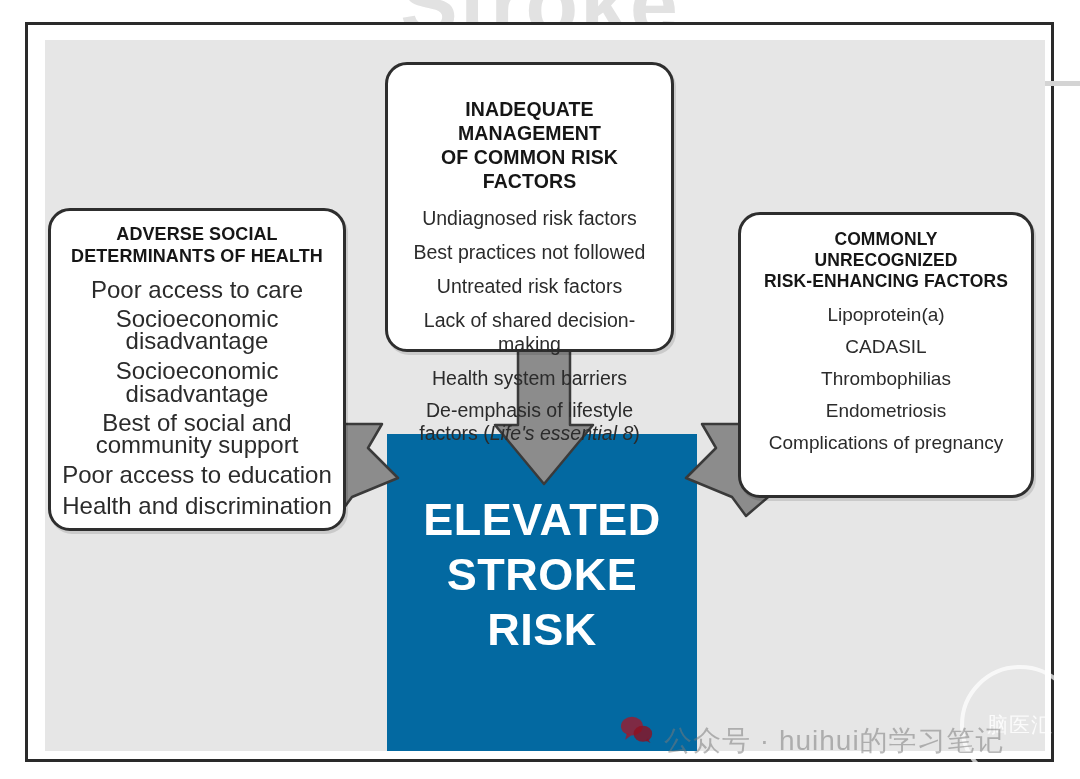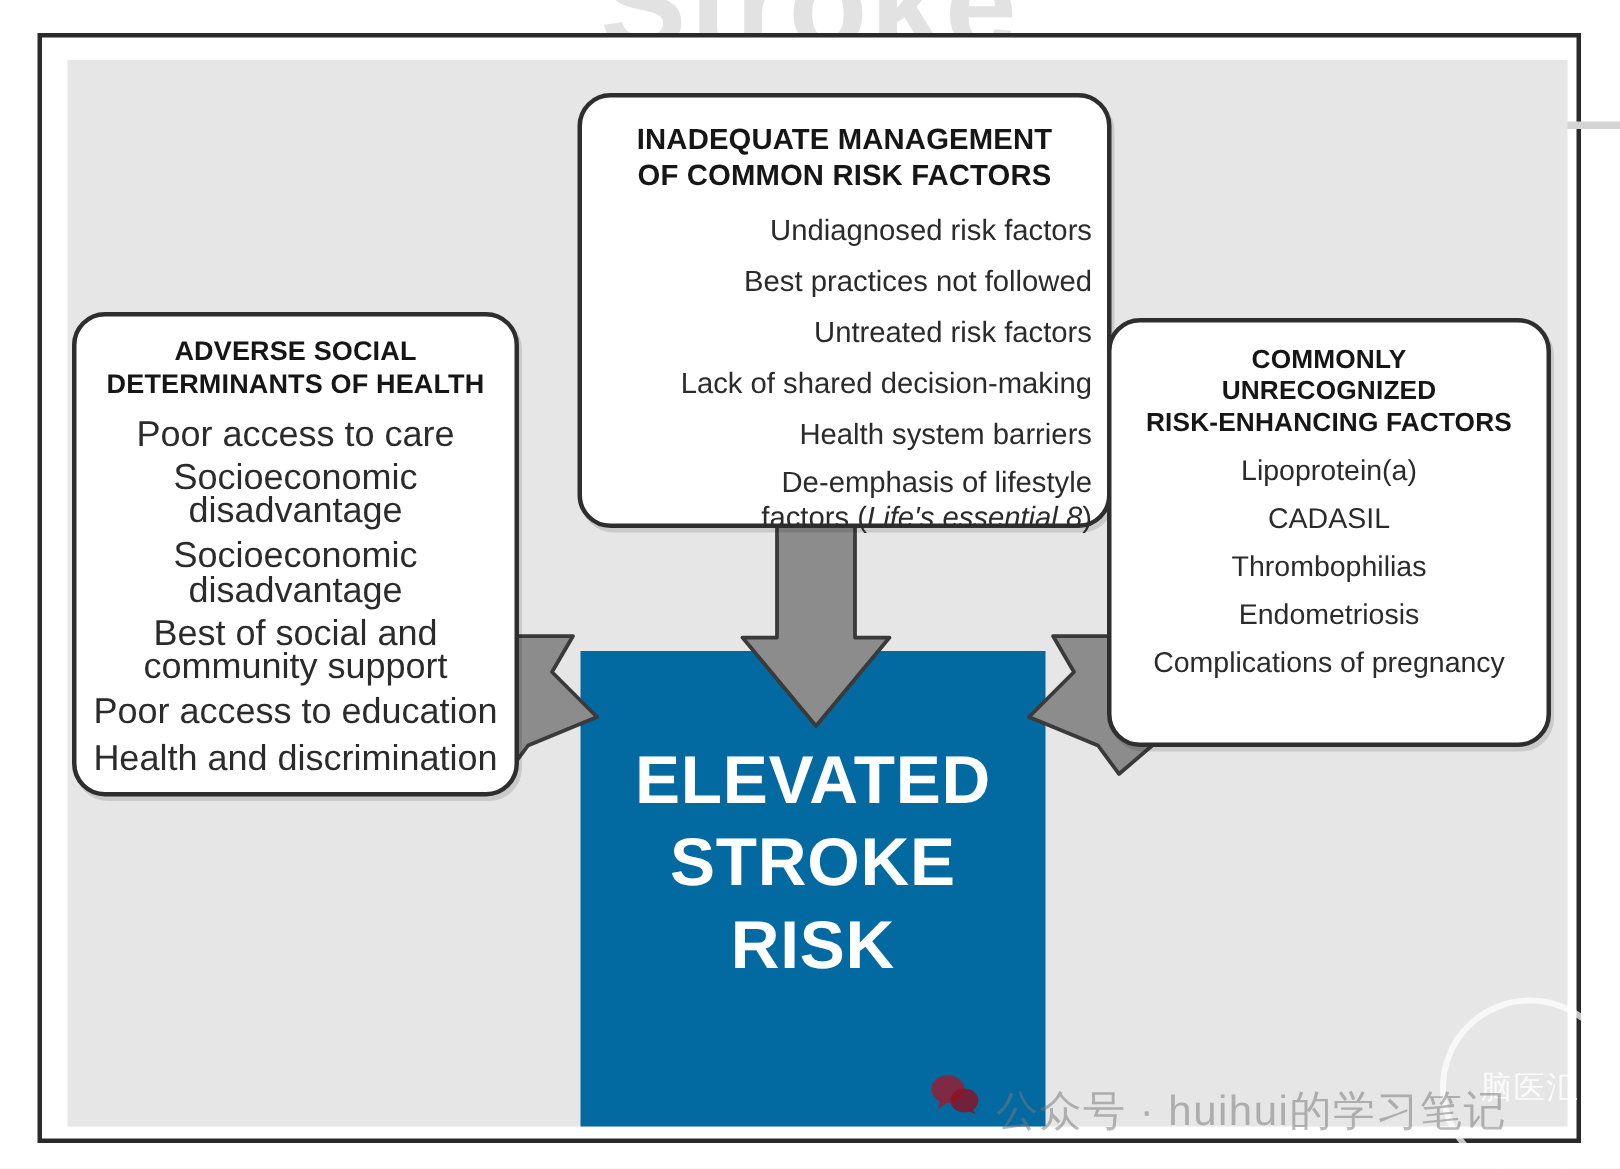--- a/index.html
+++ b/index.html
@@ -123,27 +123,27 @@
   }
   .box-list li {
     margin: 0;
   }
   .box-list li i { font-style: italic; }
 
   
   #box-top {
     left: 385px;
     top: 62px;
-    width: 356px;
+    width: 289px;
     height: 290px;
-    padding: 16px 10px 0 10px;
+    padding: 32px 10px 0 10px;
   }
   #box-top .box-title { font-size: 19.5px; line-height: 24px; }
   #box-top .box-list { font-size: 19.5px; line-height: 24px; margin-top: 8px; }
-  #box-top .box-list li { padding: 5px 0; text-align: right; }
+  #box-top .box-list li { padding: 5px 0; }
   #box-top .box-list li.two-line { padding: 4px 0 2px 0; line-height: 23px; }
 
   
   #box-left {
     left: 48px;
     top: 208px;
     width: 298px;
     height: 323px;
     padding: 12px 10px 0 10px;
   }

